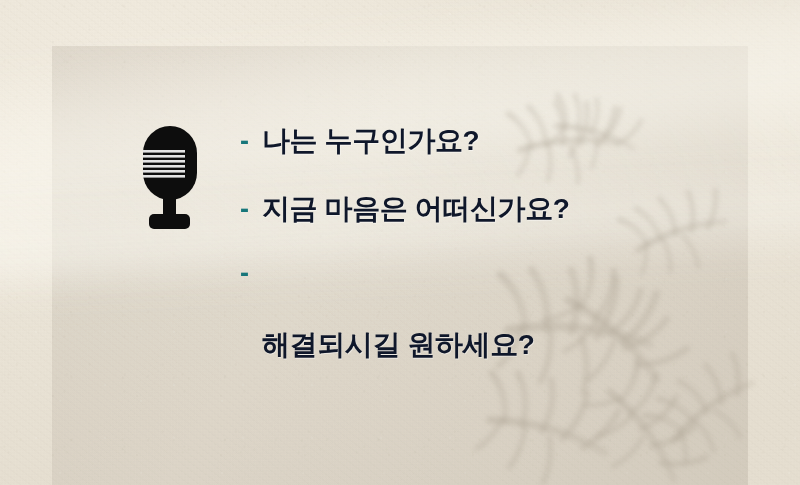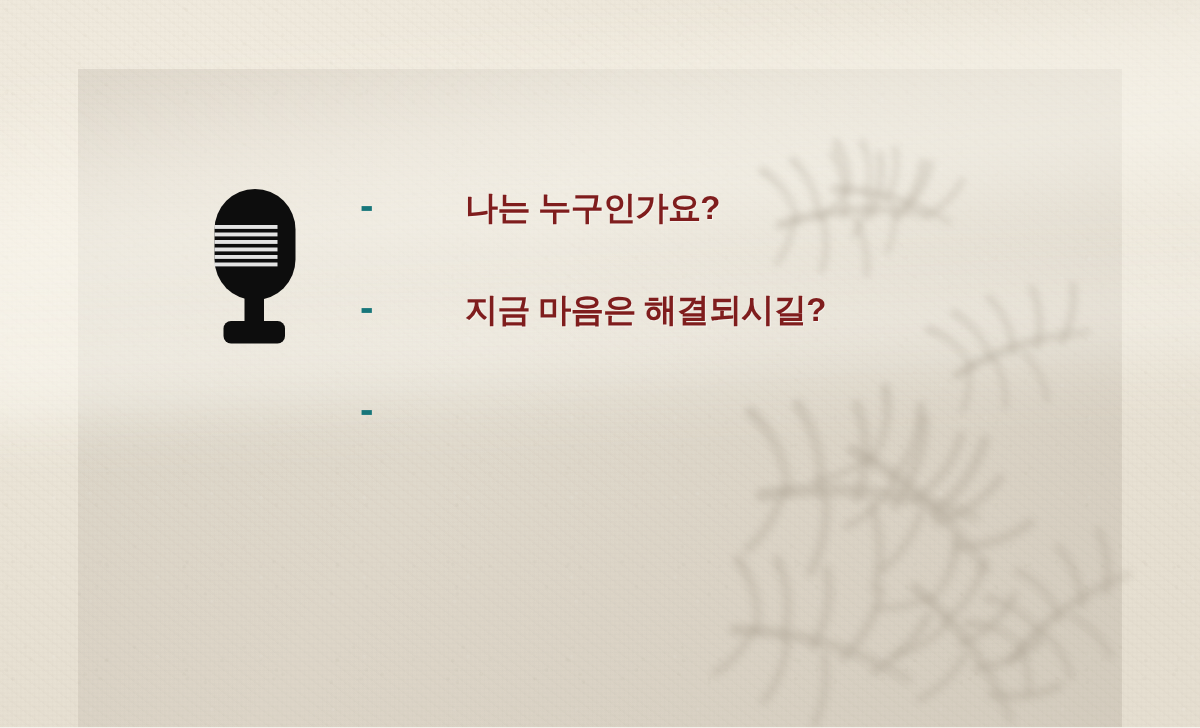--- a/index.html
+++ b/index.html
@@ -152,26 +152,25 @@
     display: inline-block;
     width: 22px;
     flex: 0 0 22px;
     color: #17767a;
     font-size: 27px;
     font-weight: 700;
     letter-spacing: 0;
   }
   .dash.hidden { visibility: hidden; }
   .ltxt {
-    color: #7f1d1d;
-    font-size: 22px;
+    color: #0f172a;
+    font-size: 28px;
     font-weight: 700;
     letter-spacing: -0.4px;
     text-shadow: 0.6px 0.6px 0 rgba(255,255,255,0.45);
-    margin-left: 48px;
   }
 </style>
 </head>
 <body>
 
 <div id="poster">
 
   <div class="paper-base"></div>
   <div class="paper-grain"></div>
   <div class="paper-speckle"></div>
@@ -252,23 +251,27 @@
 
   <div class="lines">
 
     <div class="line">
       <span class="dash">-</span>
       <span class="ltxt">나는 누구인가요?</span>
     </div>
 
     <div class="line">
       <span class="dash">-</span>
-      <span class="ltxt">지금 마음은 해결되시길?</span>
+      <span class="ltxt">지금 마음은 어떠신가요?</span>
     </div>
 
     <div class="line">
       <span class="dash">-</span>
     </div>
 
+    <div class="line">
+      <span class="dash hidden">-</span>
+      <span class="ltxt">해결되시길 원하세요?</span>
+    </div>
 
   </div>
 
 </div>
 
 </body></html>

